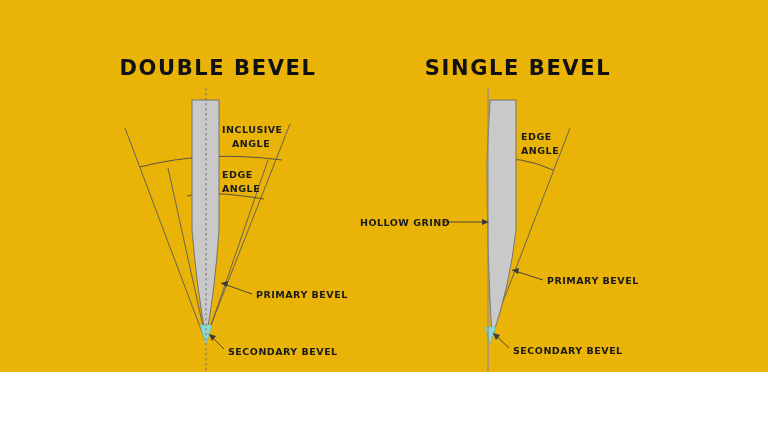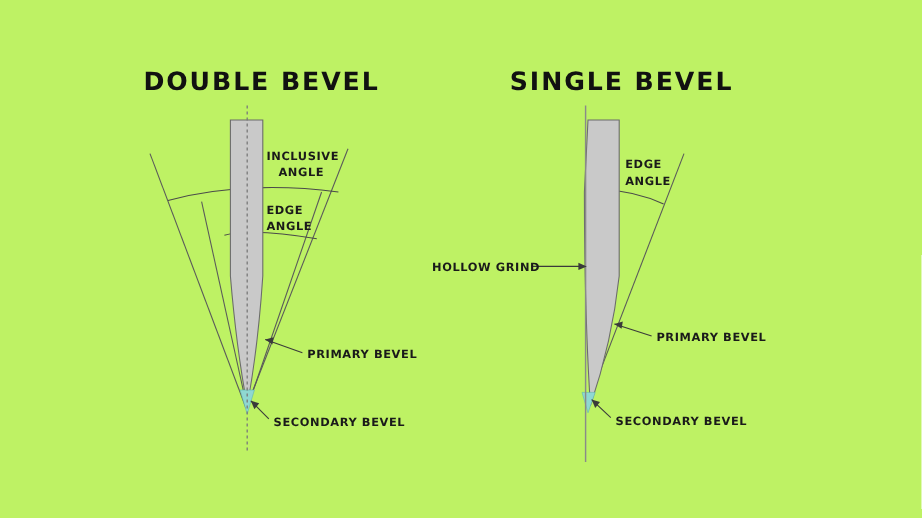--- a/index.html
+++ b/index.html
@@ -3,22 +3,22 @@
 <meta charset="utf-8">
 <style>
   html, body {
     margin: 0;
     padding: 0;
     background: #ffffff;
   }
   #canvas {
     position: relative;
     width: 768px;
-    height: 432px;
-    background: #bef264;
+    height: 372px;
+    background: #eab308;
     overflow: hidden;
     font-family: "DejaVu Sans", sans-serif;
   }
   svg.diagram {
     position: absolute;
     top: 0;
     left: 0;
     width: 768px;
     height: 432px;
   }

